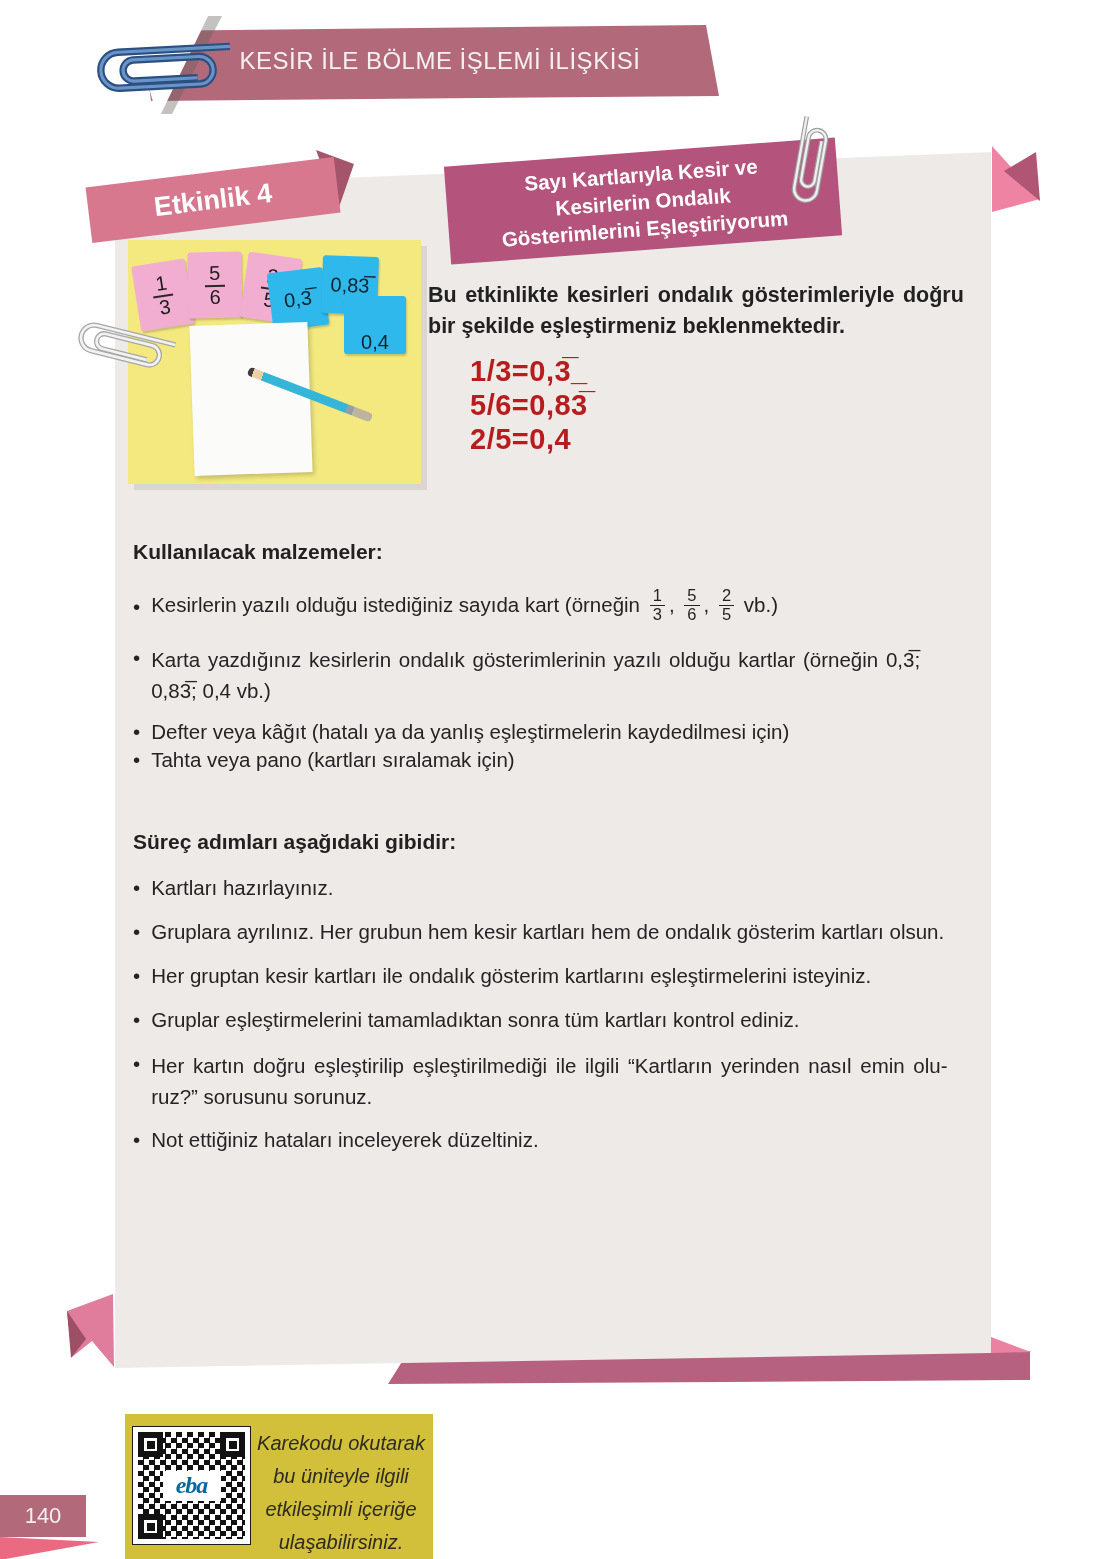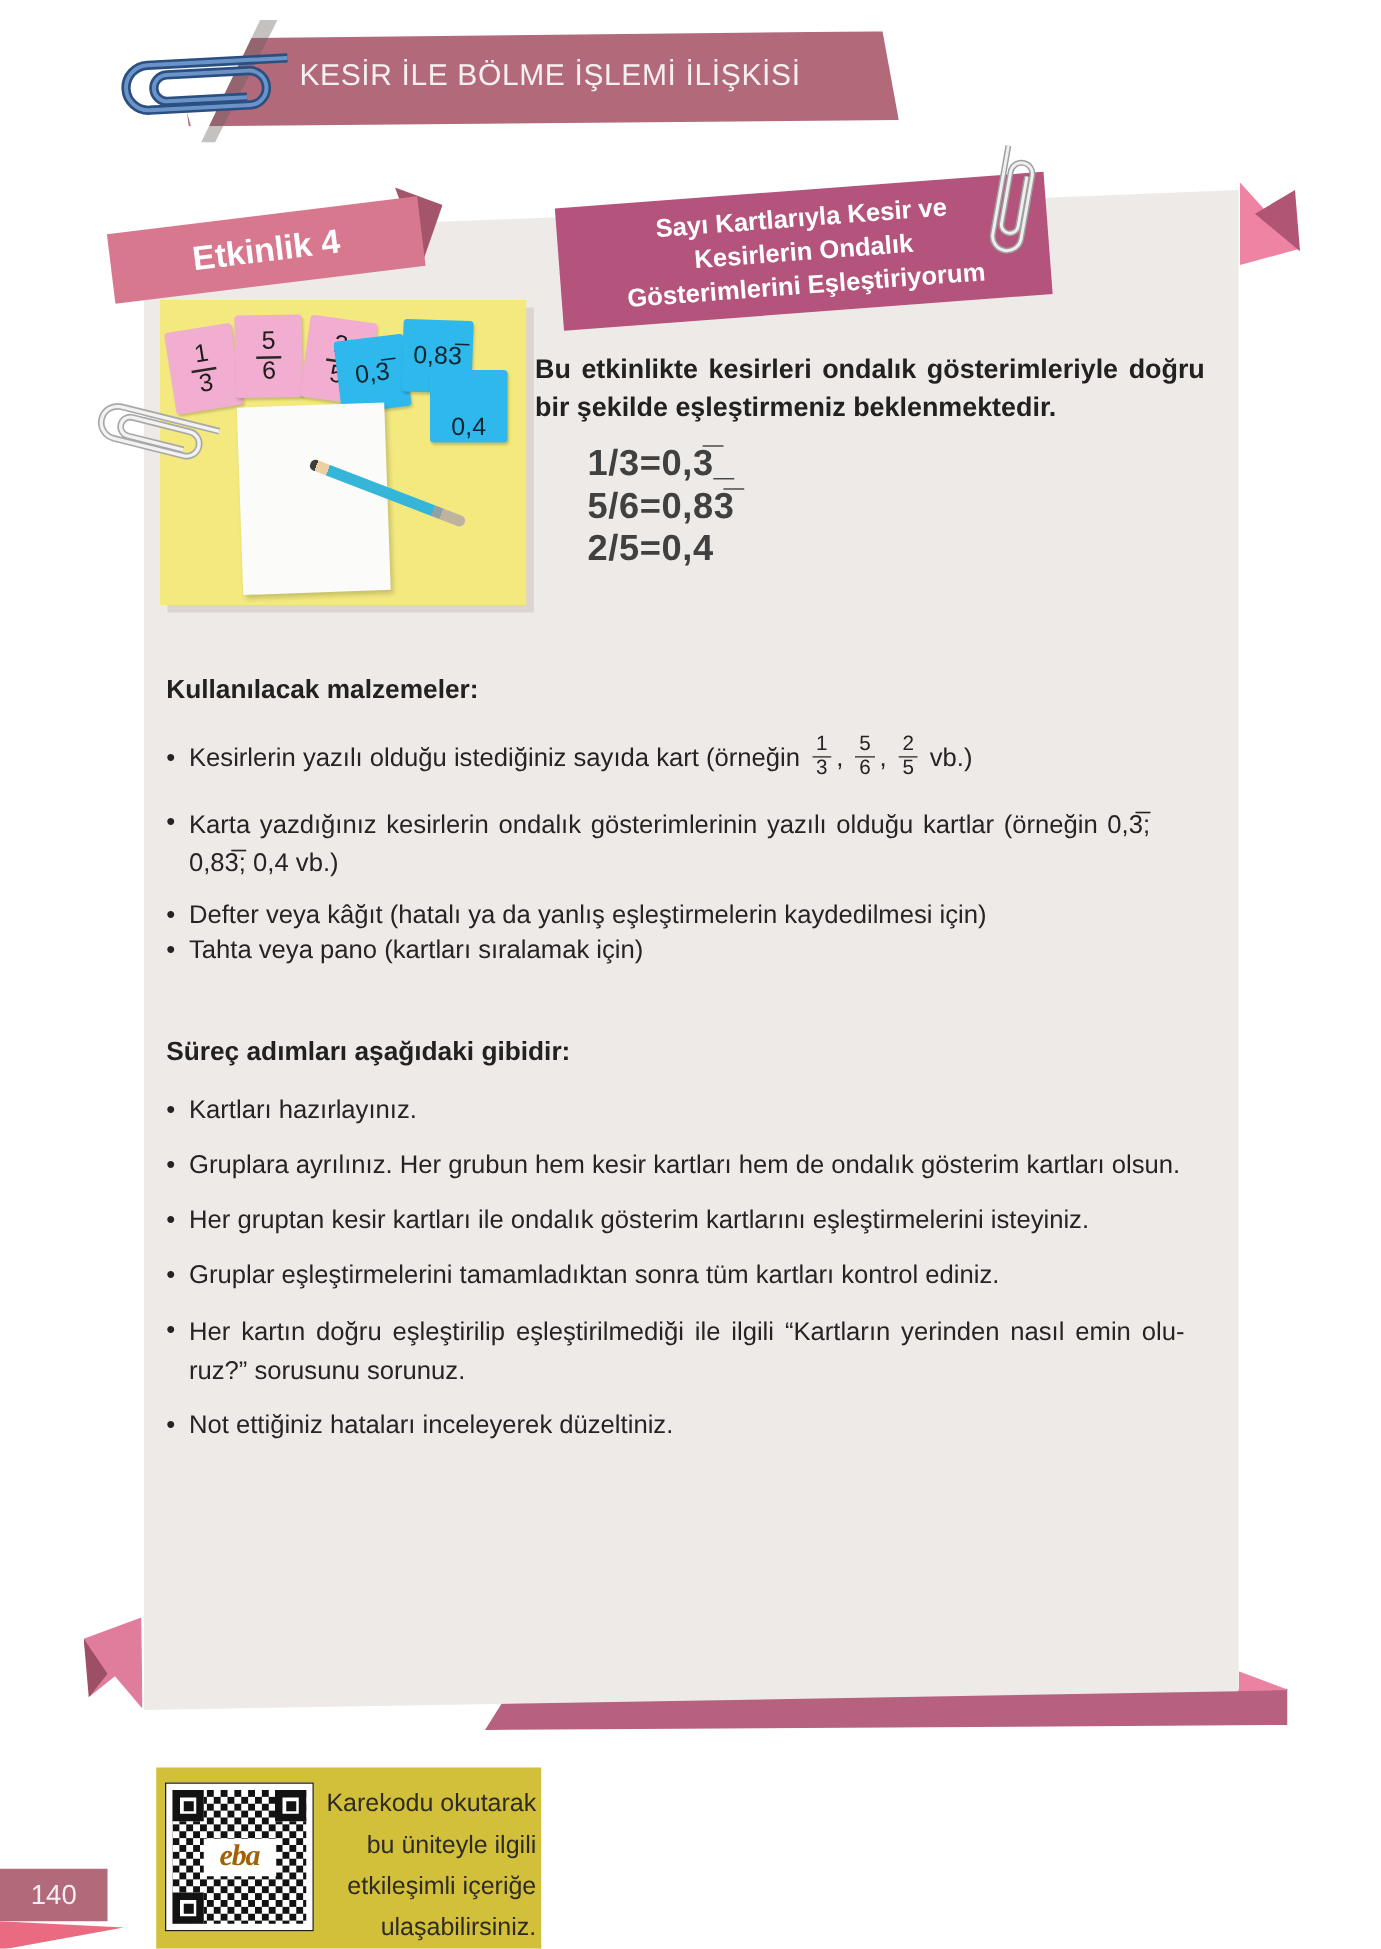--- a/index.html
+++ b/index.html
@@ -56,21 +56,21 @@
   .cfrac .n{border-bottom:2px solid #2a2727;padding:0 4px 1px;}
   .paper{left:64px;top:84px;width:118px;height:150px;background:#fbfbfa;transform:rotate(-2deg);
     box-shadow:2px 3px 4px rgba(0,0,0,.18);position:absolute;}
   .pencil{left:116px;top:150px;width:132px;height:9px;transform:rotate(21deg);position:absolute;
     border-radius:4px;
     background:linear-gradient(90deg,#3d3d3d 0 5px,#edcfa4 5px 15px,#35b6d9 15px 105px,#8fa0a6 105px 112px,#bdb39f 112px 132px);}
 
   
   .intro{left:428px;top:280px;width:566px;font-weight:bold;font-size:21.5px;line-height:31px;color:#232021;z-index:5;}
   .intro .l1{display:block;word-spacing:2.5px;}
-  .solution{left:470px;top:354px;z-index:5;color:#404040;font-weight:bold;font-size:29px;line-height:34px;letter-spacing:.5px;}
+  .solution{left:470px;top:354px;z-index:5;color:#b91c1c;font-weight:bold;font-size:29px;line-height:34px;letter-spacing:.5px;}
   .solution .row{display:block;}
 
   
   .content{left:133px;top:540px;width:858px;z-index:5;font-size:20.5px;}
   .content h3{font-size:21px;line-height:24px;margin:0 0 20px 0;color:#232021;}
   .content h3.steps-h{margin-top:56px;}
   .li{display:flex;margin-bottom:16px;line-height:28px;}
   .li::before{content:"\2022";margin-right:11px;flex:0 0 auto;}
   .li .txt{flex:1;}
   .li.tall{align-items:center;margin-bottom:14px;min-height:46px;}
@@ -88,24 +88,24 @@
   .qrbox{left:125px;top:1414px;width:308px;height:145px;background:#d2bf3a;z-index:5;}
   .qr{position:absolute;left:7px;top:12px;width:117px;height:117px;background:#fff;border:1px solid #1c1c1c;}
   .qr-pattern{position:absolute;inset:5px;
     background:conic-gradient(#121212 25%,#ffffff 0 50%,#121212 0 75%,#ffffff 0);
     background-size:11px 11px;}
   .finder{position:absolute;width:13px;height:13px;background:#fff;border:6px solid #121212;}
   .finder::after{content:"";position:absolute;left:2.5px;top:2.5px;width:8px;height:8px;background:#121212;}
   .f-tl{left:0;top:0;}.f-tr{right:0;top:0;}.f-bl{left:0;bottom:0;}
   .eba-chip{position:absolute;left:50%;top:50%;transform:translate(-50%,-50%);width:58px;height:30px;
     background:#fff;display:flex;align-items:center;justify-content:center;}
-  .eba-text{color:#a16207;font-family:"Liberation Serif","DejaVu Serif",serif;
+  .eba-text{color:#0369a1;font-family:"Liberation Serif","DejaVu Serif",serif;
     font-style:italic;font-weight:bold;font-size:24px;letter-spacing:-1px;}
-  .qr-caption{position:absolute;left:128px;top:13px;width:176px;text-align:right;
-    color:#2e2b22;font-size:20px;line-height:33px;}
+  .qr-caption{position:absolute;left:128px;top:13px;width:176px;text-align:center;
+    color:#2e2b22;font-size:20px;line-height:33px;font-style:italic;}
   .qr-caption span{display:block;}
 
   
   .tab{left:0;top:1495px;width:86px;height:42px;background:#b2697a;z-index:5;
     display:flex;align-items:center;justify-content:center;color:#f4eef0;font-size:22px;}
   .tab-fold{clip-path:polygon(0 1537px,99px 1542px,0 1560px);background:#ea6a81;z-index:4;}
 </style>
 </head>
 <body>
 

